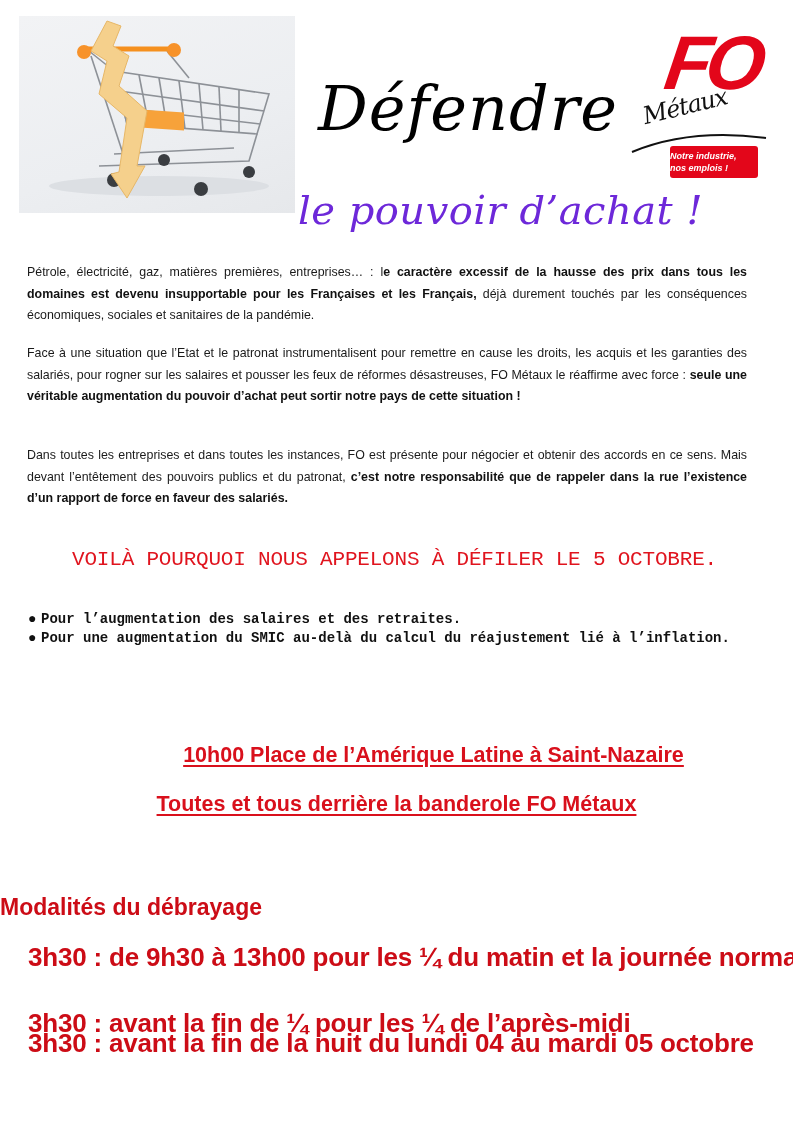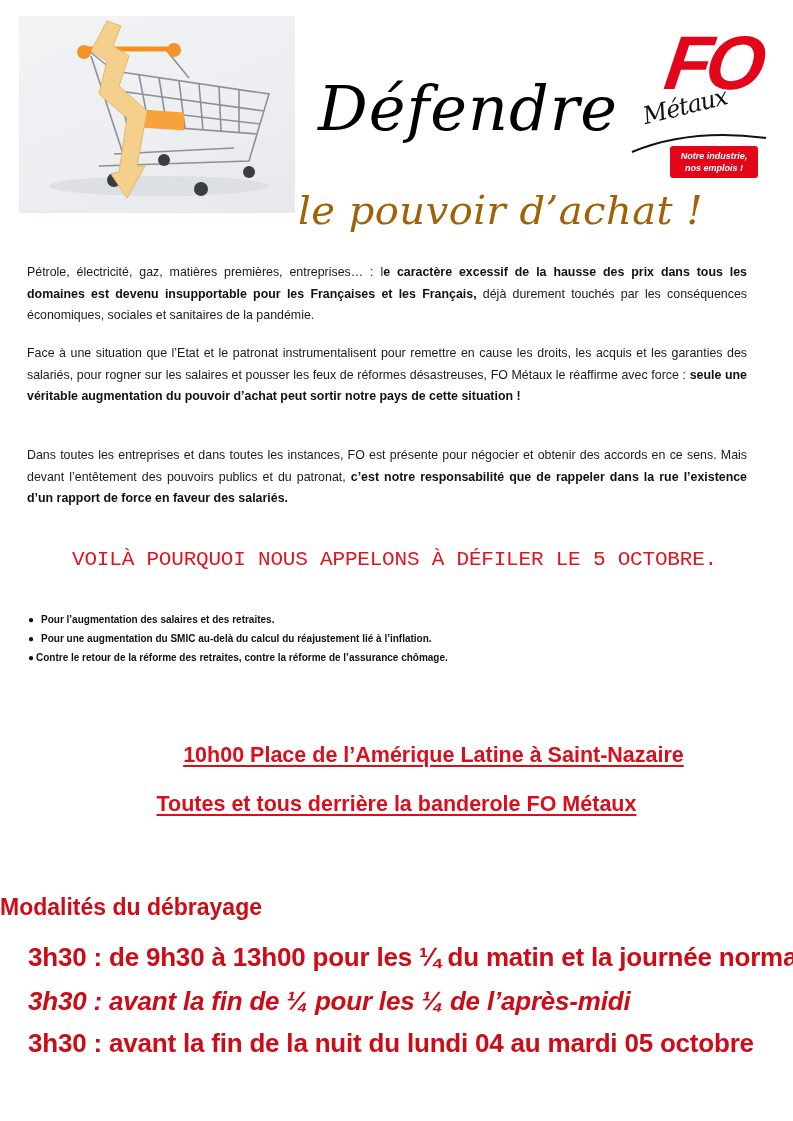--- a/index.html
+++ b/index.html
@@ -14,41 +14,41 @@
   .hero-image svg { position: absolute; left: 0; top: 0; }
 
   .title-defendre {
     position: absolute; left: 318px; top: 78px;
     font-family: "DejaVu Serif", serif; font-style: italic; font-size: 62px;
     color: #000000; letter-spacing: 1px; line-height: 1;
   }
   .title-pouvoir {
     position: absolute; left: 298px; top: 190px;
     font-family: "DejaVu Serif", serif; font-style: italic; font-size: 40px;
-    color: #a16207; line-height: 1; letter-spacing: 0.5px;
+    color: #6d28d9; line-height: 1; letter-spacing: 0.5px;
   }
 
   .logo { position: absolute; left: 630px; top: 25px; width: 140px; height: 158px; }
   .logo-fo {
     position: absolute; left: 36px; top: 0px;
     font-family: "Liberation Sans", sans-serif; font-weight: bold; font-style: italic;
     font-size: 76px; line-height: 76px; color: #e3061a; letter-spacing: -6px;
     transform: skewX(-8deg);
   }
   .logo-metaux {
     position: absolute; left: 10px; top: 78px;
     font-family: "DejaVu Serif", serif; font-style: italic; font-size: 24px; color: #111;
     transform: rotate(-14deg); transform-origin: left top; letter-spacing: -1px;
   }
   .logo-swoosh { position: absolute; left: 0; top: 95px; }
   .logo-tag {
     position: absolute; left: 40px; top: 121px; width: 88px; height: 32px;
     background: #e3061a; border-radius: 3px; color: #fff;
     font-family: "Liberation Sans", sans-serif; font-weight: bold; font-style: italic;
-    font-size: 9px; line-height: 12px; text-align: center; padding-top: 4px; box-sizing: border-box;
+    font-size: 9px; line-height: 12px; text-align: left; padding-top: 4px; box-sizing: border-box;
   }
 
   
   .body-para {
     position: absolute; left: 27px; width: 720px;
     font-family: "Liberation Sans", sans-serif; font-size: 12.4px; line-height: 21.5px;
     color: #1a1a1a; text-align: justify;
   }
   .body-para b { font-weight: bold; color: #111; }
   #p1 { top: 262px; }
@@ -56,21 +56,21 @@
   #p3 { top: 445px; }
 
   .call-headline {
     position: absolute; left: 0; width: 789px; top: 548px; text-align: center;
     font-family: Liberation Mono, monospace; font-size: 21px; font-weight: normal;
     color: #e0141e; letter-spacing: -0.2px;
   }
 
   .demands { position: absolute; left: 28px; top: 610px; list-style: none; margin: 0; padding: 0; }
   .demands li {
-    font-family: Liberation Sans, sans-serif; font-weight: bold; font-size: 10px;
+    font-family: Liberation Mono, monospace; font-weight: bold; font-size: 14px;
     line-height: 19.2px; color: #111; white-space: nowrap;
   }
   .demands .bullet { display: inline-block; width: 13px; }
   .demands .bullet.tight { width: 8px; }
 
   .rdv {
     position: absolute; left: 0; width: 793px; text-align: center;
     font-family: "Liberation Sans", sans-serif; font-weight: bold; font-size: 21.5px;
     color: #d9101c; text-decoration: underline; text-decoration-thickness: 2px; text-underline-offset: 3px;
   }
@@ -80,21 +80,21 @@
   .modalites-title {
     position: absolute; left: 0; width: 783px; top: 894px; text-align: left;
     font-family: "Liberation Sans", sans-serif; font-weight: bold; font-size: 23px; color: #cc0c16;
   }
   .modalite {
     position: absolute; left: 28px;
     font-family: "Liberation Sans", sans-serif; font-weight: bold; font-size: 26px;
     color: #cc0c16; white-space: nowrap; letter-spacing: -0.2px;
   }
   #m1 { top: 942px; }
-  #m2 { top: 986px; font-style: italic; }
+  #m2 { top: 1008px; }
   #m3 { top: 1028px; }
 </style>
 </head>
 <body>
 
 <div class="hero-image" aria-label="shopping-cart-with-falling-arrow">
   <svg width="276" height="197" viewBox="0 0 276 197">
 
     <ellipse cx="140" cy="170" rx="110" ry="10" fill="#dcdfe3"></ellipse>
 
@@ -161,21 +161,20 @@
 
 <div class="body-para" id="p3">
   <span>Dans toutes les entreprises et dans toutes les instances, FO est présente pour négocier et  obtenir des accords en ce sens. Mais devant l’entêtement des pouvoirs publics et du patronat,  </span><b>c’est notre responsabilité que de rappeler dans la rue l’existence d’un rapport de force en  faveur des salariés.</b>
 </div>
 
 <div class="call-headline">VOILÀ POURQUOI NOUS APPELONS À DÉFILER LE 5 OCTOBRE.</div>
 
 <ul class="demands">
   <li><span class="bullet">●</span><span>Pour l’augmentation des salaires et des retraites.</span></li>
   <li><span class="bullet">●</span><span>Pour une augmentation du SMIC au-delà du calcul du réajustement lié à l’inflation.</span></li>
-  <li><span class="bullet tight">●</span><span>Contre le retour de la réforme des retraites, contre la réforme de l’assurance chômage.</span></li>
 </ul>
 
 <div class="rdv" id="rdv1">10h00  Place de l’Amérique Latine à Saint-Nazaire</div>
 <div class="rdv" id="rdv2">Toutes et tous derrière la banderole FO Métaux</div>
 
 <div class="modalites-title">Modalités du débrayage</div>
 <div class="modalite" id="m1">3h30 : de 9h30 à 13h00 pour les ¼ du matin et la journée normale</div>
 <div class="modalite" id="m2">3h30 : avant la fin de ¼ pour les ¼ de l’après-midi</div>
 <div class="modalite" id="m3">3h30 : avant la fin de la nuit du lundi 04 au mardi 05 octobre</div>
 

